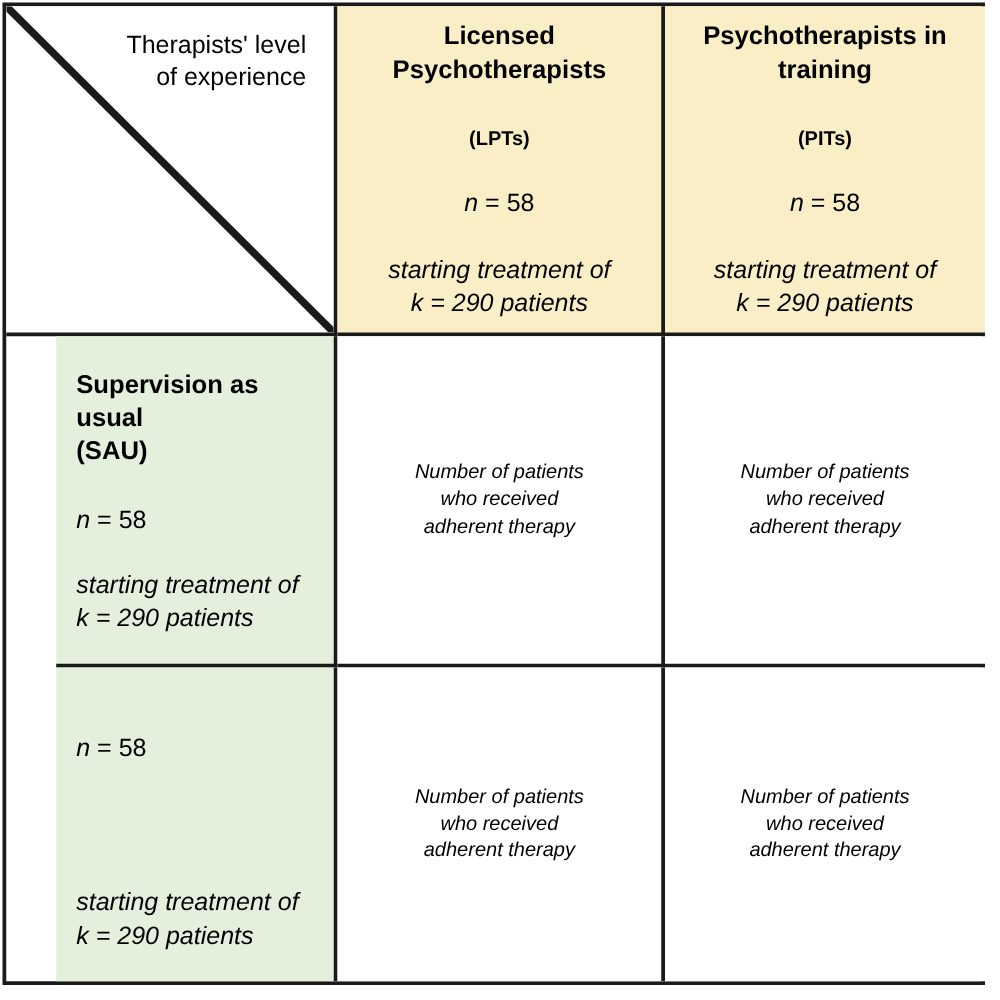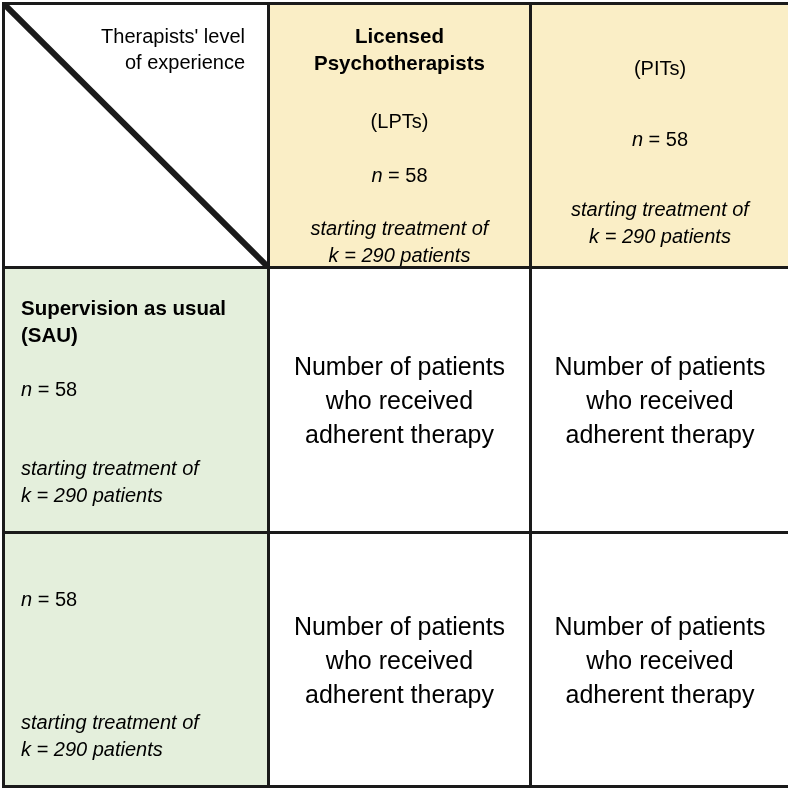--- a/index.html
+++ b/index.html
@@ -72,51 +72,52 @@
     text-align: left;
     font-size: 20px;
     line-height: 1.32;
     padding-bottom: 6px;
   }
 
   
   .colhead {
     background: #faeec6;
     align-items: center;
-    justify-content: space-between;
+    justify-content: center;
     padding: 18px 14px 16px 14px;
     text-align: center;
   }
   .colhead .ch-title {
     font-size: 20.5px;
     font-weight: bold;
     line-height: 1.30;
   }
   .colhead .ch-abbr {
-    font-size: 20px;
-    font-weight: normal;
+    font-size: 16px;
+    font-weight: bold;
     margin-top: 34px;
   }
   .colhead .ch-n {
     font-size: 20px;
     margin-top: 31px;
   }
   .colhead .ch-k {
     font-size: 20px;
     font-style: italic;
     line-height: 1.34;
     margin-top: 28px;
   }
 
   
   .rowhead {
     background: #e4efdc;
     padding: 26px 14px 22px 16px;
     text-align: left;
     justify-content: flex-start;
+    margin-left: 40px;
   }
   .rowhead .rh-title {
     font-size: 20.5px;
     font-weight: bold;
     line-height: 1.30;
   }
   .rowhead .rh-n {
     font-size: 20px;
     margin-top: 30px;
   }
@@ -129,22 +130,23 @@
   .rowhead-tfs { padding-top: 24px; }
 
   
   .bodycell {
     background: #ffffff;
     align-items: center;
     justify-content: center;
     text-align: center;
   }
   .bodycell .bc-text {
-    font-size: 25px;
+    font-size: 16px;
     line-height: 1.36;
+    font-style: italic;
   }
 
   .ital { font-style: italic; }
 </style>
 </head>
 <body>
 
 <div id="design-table">
 
   <div class="cell corner bd-r bd-b">
@@ -155,20 +157,21 @@
   </div>
 
   <div class="cell colhead bd-r bd-b">
     <div class="ch-title">Licensed<br>Psychotherapists</div>
     <div class="ch-abbr">(LPTs)</div>
     <div class="ch-n"><span class="ital">n</span>&nbsp;<span>= 58</span></div>
     <div class="ch-k"><span>starting treatment of</span><br><span>k</span>&nbsp;<span>= 290</span>&nbsp;<span>patients</span></div>
   </div>
 
   <div class="cell colhead bd-b">
+    <div class="ch-title">Psychotherapists in<br>training</div>
     <div class="ch-abbr">(PITs)</div>
     <div class="ch-n"><span class="ital">n</span>&nbsp;<span>= 58</span></div>
     <div class="ch-k"><span>starting treatment of</span><br><span>k</span>&nbsp;<span>= 290</span>&nbsp;<span>patients</span></div>
   </div>
 
   <div class="cell rowhead bd-r bd-b">
     <div class="rh-title">Supervision as usual<br>(SAU)</div>
     <div class="rh-n"><span class="ital">n</span>&nbsp;<span>= 58</span></div>
     <div class="rh-k"><span>starting treatment of</span><br><span>k</span>&nbsp;<span>= 290</span>&nbsp;<span>patients</span></div>
   </div>

